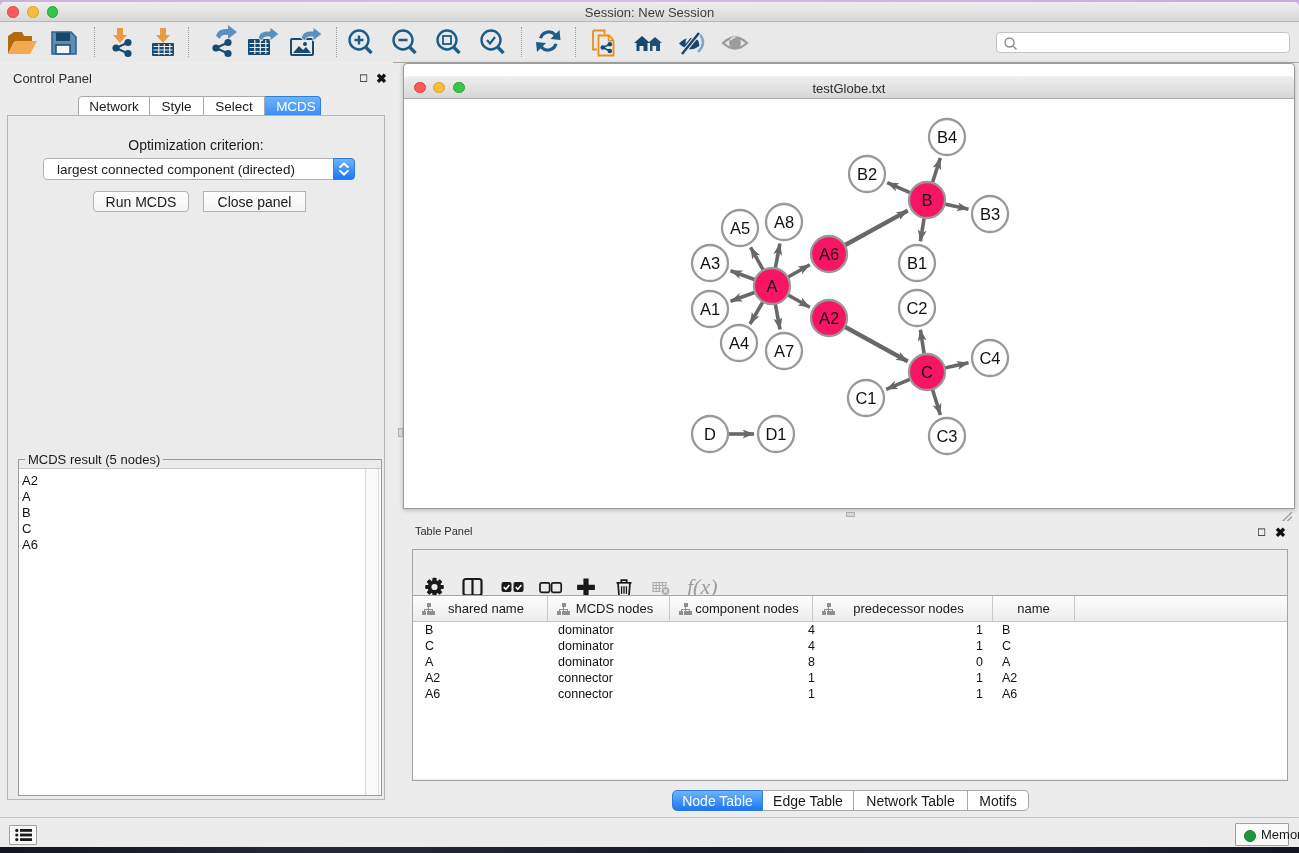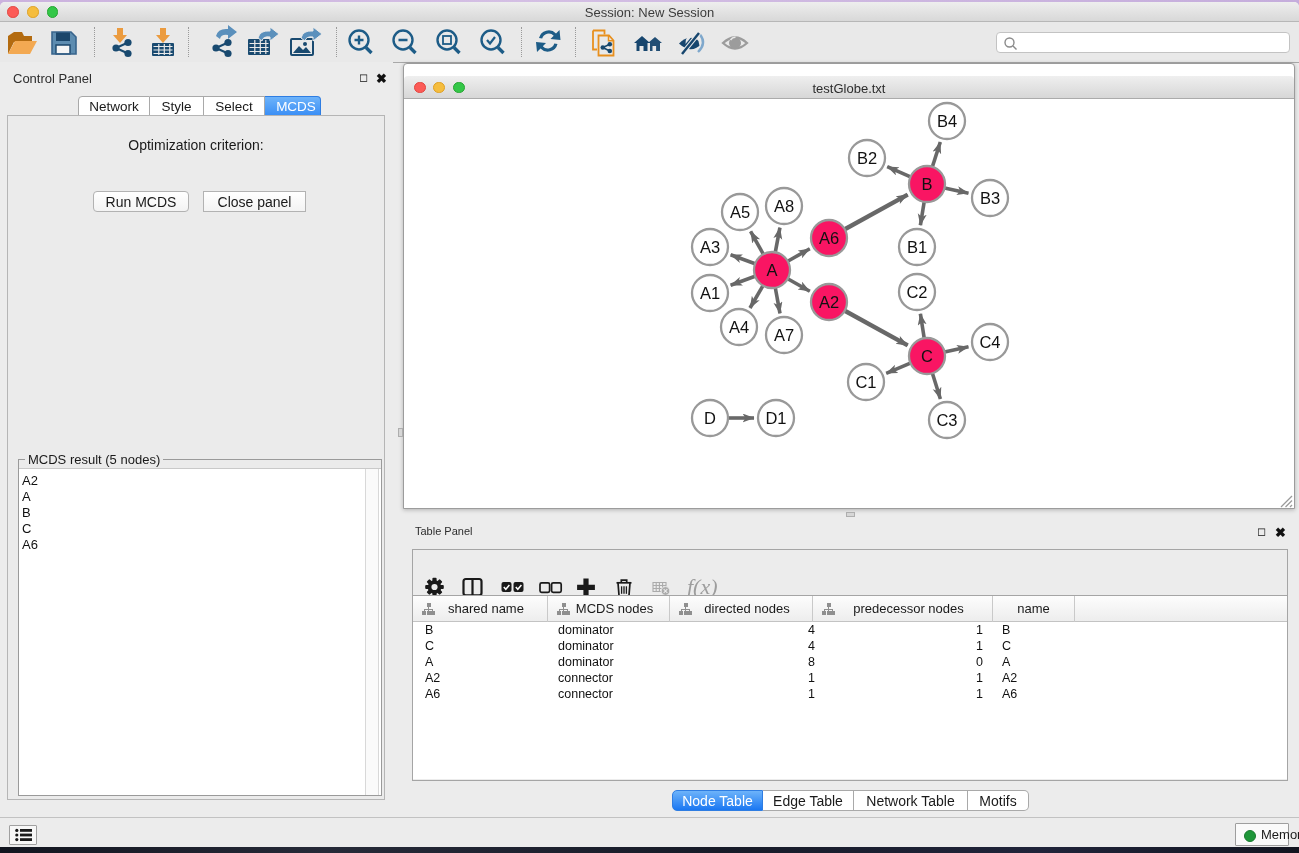--- a/index.html
+++ b/index.html
@@ -195,39 +195,48 @@
     <div class="panicon" style="left:359px; top:9px; font-size:11px;">◻</div>
     <div class="panicon" style="left:376px; top:9px; font-weight:bold;">✖</div>
     <div id="cp-tabs">
       <div class="seg first" style="width:72px;">Network</div>
       <div class="seg" style="width:54px;">Style</div>
       <div class="seg" style="width:61px;">Select</div>
       <div class="seg act last" style="width:56px;padding-left:7px;">MCDS</div>
     </div>
     <div id="cp-content">
       <div style="position:absolute; left:0; top:21px; width:100%; text-align:center; font-size:14px; color:#1a1a1a;">Optimization criterion:</div>
+      <div id="dropdown" style="position:absolute; left:35px; top:42px; width:312px; height:22px; background:#fff; border:1px solid #b2b2b2; border-radius:4px;">
+        <div style="position:absolute; left:13px; top:3px; font-size:13.5px; color:#1a1a1a;">largest connected component (directed)</div>
+        <div style="position:absolute; right:-1px; top:-1px; width:22px; height:22px; border-radius:0 4px 4px 0; background:linear-gradient(#6fb4fb,#1a77f2); border:1px solid #2e7de2;">
+          <svg width="20" height="20" viewBox="0 0 20 20" style="position:absolute;left:0;top:0;">
+            <path d="M6.2 8 L10 4.4 L13.8 8" fill="none" stroke="#fff" stroke-width="2" stroke-linecap="round" stroke-linejoin="round"></path>
+            <path d="M6.2 12 L10 15.6 L13.8 12" fill="none" stroke="#fff" stroke-width="2" stroke-linecap="round" stroke-linejoin="round"></path>
+          </svg>
+        </div>
+      </div>
       <div style="position:absolute; left:85px; top:75px; width:96px; height:21px; background:linear-gradient(#ffffff,#f3f3f3); border:1px solid #b2b2b2; border-radius:4px; text-align:center; line-height:20px; font-size:14px; color:#1a1a1a;">Run MCDS</div>
       <div style="position:absolute; left:195px; top:75px; width:103px; height:21px; background:linear-gradient(#ffffff,#f3f3f3); border:1px solid #b2b2b2; border-radius:0; text-align:center; line-height:20px; font-size:14px; color:#1a1a1a;">Close panel</div>
       <div id="mcds-fs" style="position:absolute; left:10px; top:343px; width:364px; height:337px; border:1px solid #9a9a9a;">
         <div style="position:absolute; left:6px; top:-8px; padding:0 3px; font-size:13px; color:#1a1a1a; background:#ebebeb;">MCDS result (5 nodes)</div>
         <div style="position:absolute; left:0px; top:8px; width:362px; height:327px; background:#fff; border-top:1px solid #c9c9c9;">
           <div style="position:absolute; left:3px; top:4px; font-size:13px; color:#111; line-height:16px;">A2<br>A<br>B<br>C<br>A6</div>
           <div style="position:absolute; right:2px; top:0; width:14px; height:100%; background:#fafafa; border-left:1px solid #d8d8d8; border-right:1px solid #d8d8d8;"></div>
         </div>
       </div>
     </div>
   </div>
   <div id="iframe">
     <div id="if-titlebar">
       <div class="tl" style="left:10px; background:#fc5b57; border:0.5px solid #e2453f;"></div>
       <div class="tl" style="left:29.3px; background:#f5bd3e; border:0.5px solid #dfa023;"></div>
       <div class="tl" style="left:49px; background:#34c748; border:0.5px solid #27a532;"></div>
       <div id="if-title-text">testGlobe.txt</div>
     </div>
-    <div id="graph-holder" style="position:absolute; left:0; top:24px; width:890px; height:421px; overflow:hidden;">
+    <div id="graph-holder" style="position:absolute; left:0; top:40px; width:890px; height:421px; overflow:hidden;">
       <svg width="890" height="421" viewBox="0 0 890 421">
         <defs>
           <marker id="arw" markerWidth="13" markerHeight="10" refX="11.5" refY="4.5" orient="auto" markerUnits="userSpaceOnUse">
             <path d="M0,0 L12,4.5 L0,9 L3,4.5 Z" fill="#686868"></path>
           </marker>
         </defs>
         <g stroke="#686868">
           <line x1="359.3" y1="166.2" x2="346.6" y2="143.3" stroke-width="3.6" marker-end="url(#arw)"></line>
           <line x1="371.3" y1="164.3" x2="375.9" y2="139.6" stroke-width="3.6" marker-end="url(#arw)"></line>
           <line x1="351.1" y1="175.7" x2="326.6" y2="166.7" stroke-width="3.6" marker-end="url(#arw)"></line>
@@ -361,21 +370,21 @@
           <div class="hcell" style="left:0; width:135px;">
               <span class="hicon"></span>
               <div class="ht">shared name</div>
             </div>
           <div class="hcell" style="left:135px; width:122px;">
               <span class="hicon"></span>
               <div class="ht">MCDS nodes</div>
             </div>
           <div class="hcell" style="left:257px; width:143px;">
               <span class="hicon"></span>
-              <div class="ht">directed nodes</div>
+              <div class="ht">component nodes</div>
             </div>
           <div class="hcell" style="left:400px; width:180px;">
               <span class="hicon"></span>
               <div class="ht">predecessor nodes</div>
             </div>
           <div class="hcell" style="left:580px; width:82px;">
               <div class="ht" style="left:0;">name</div>
             </div>
         </div>
         <div class="rows" style="position:absolute; left:0; top:26px; width:100%; font-size:12.5px; color:#111;">

